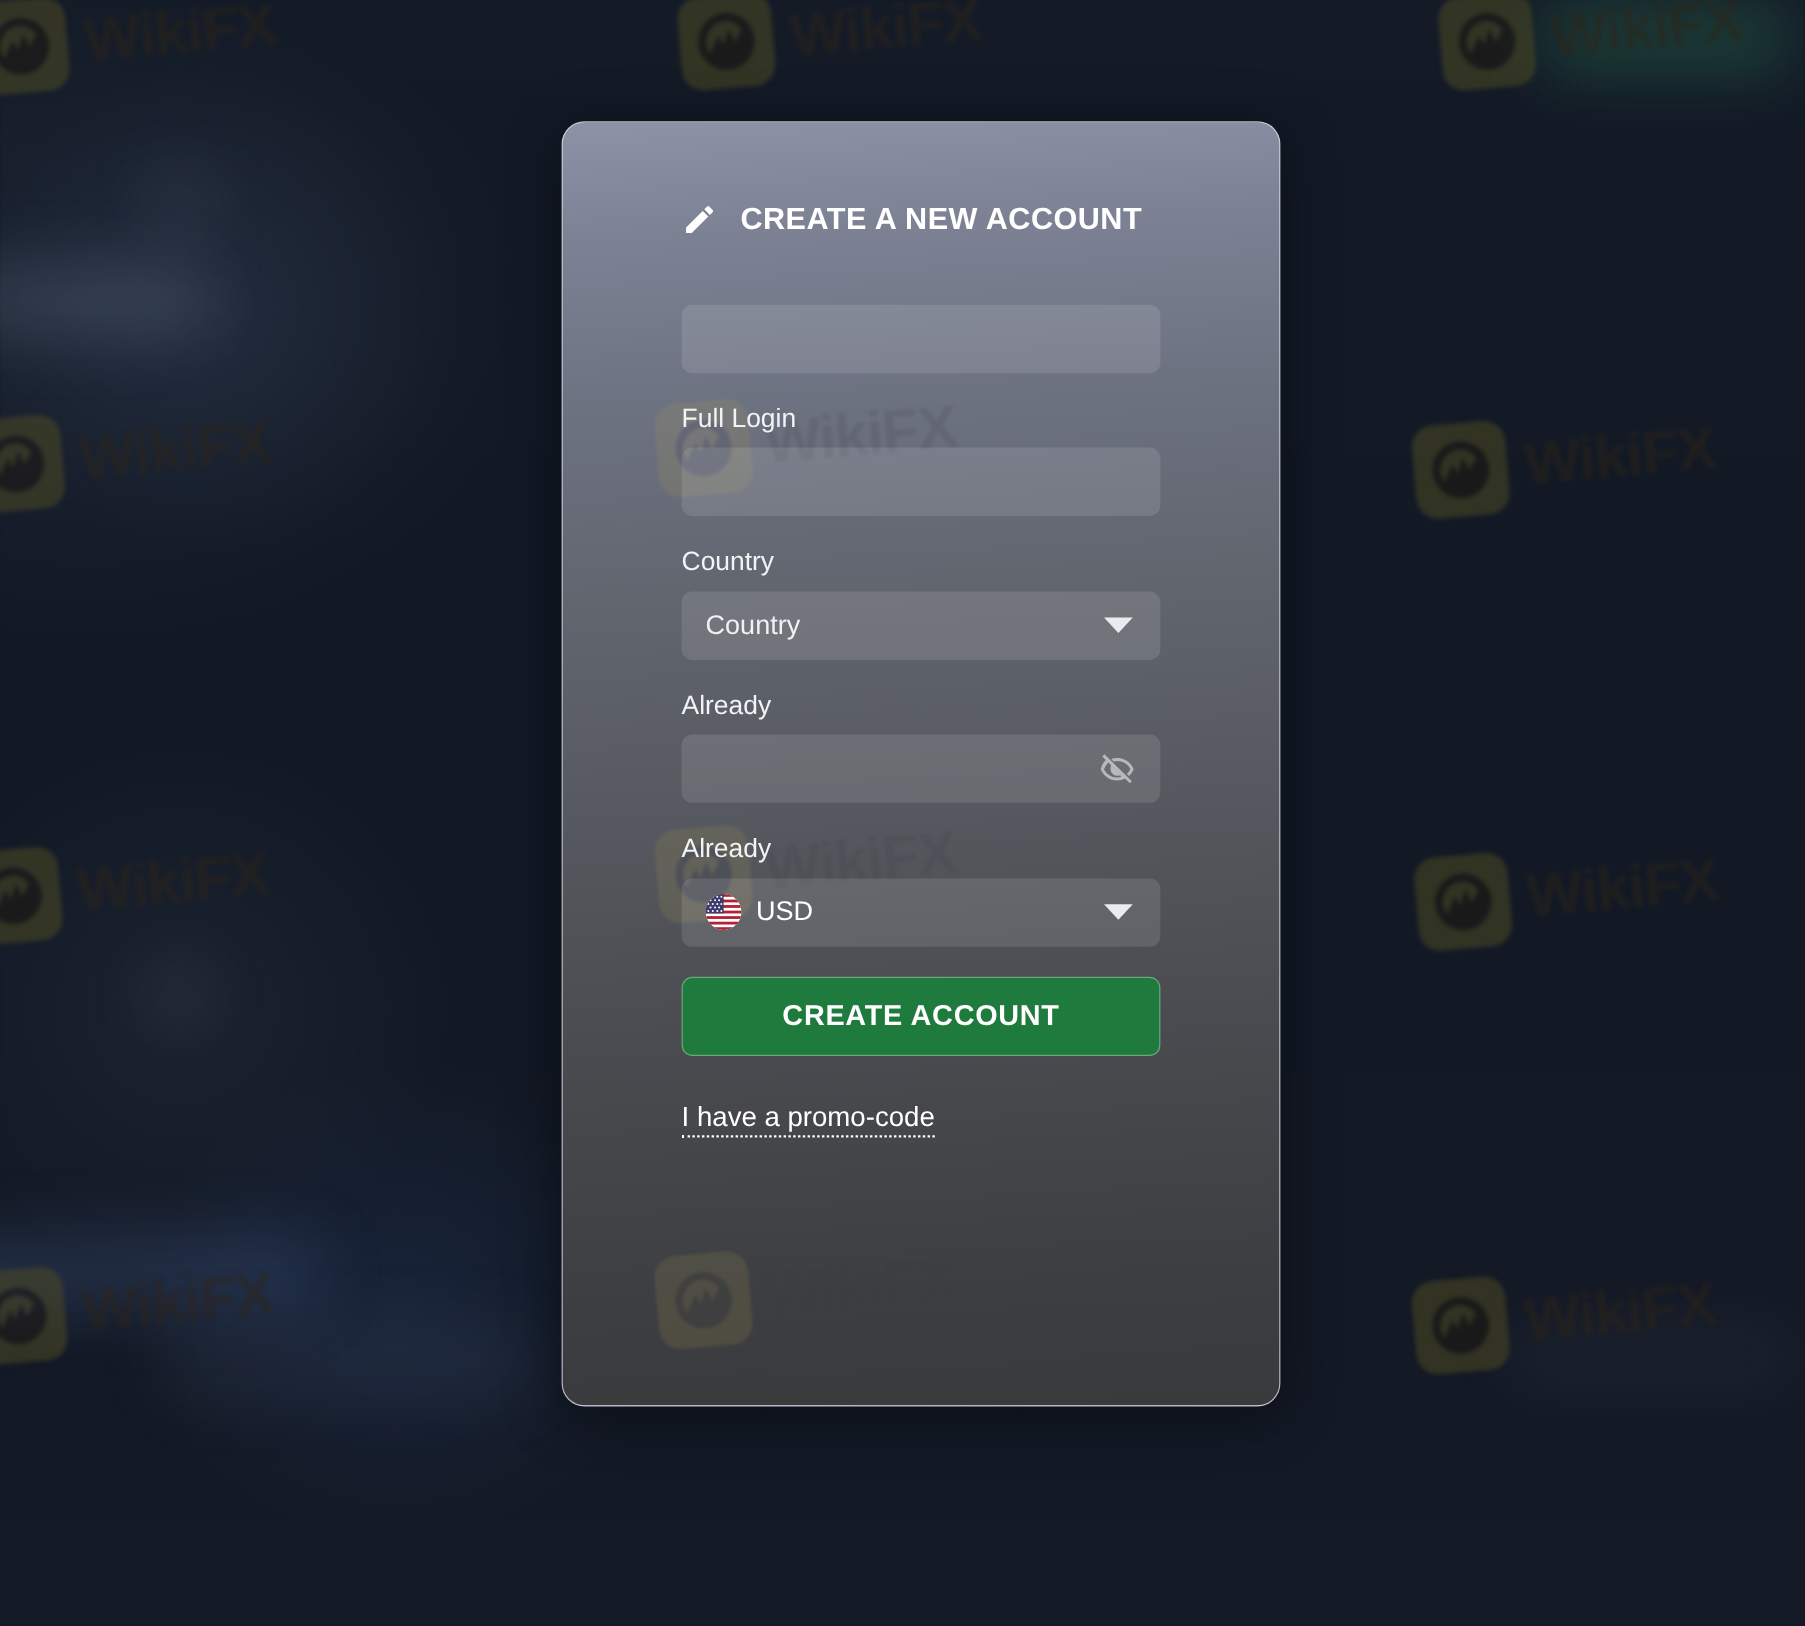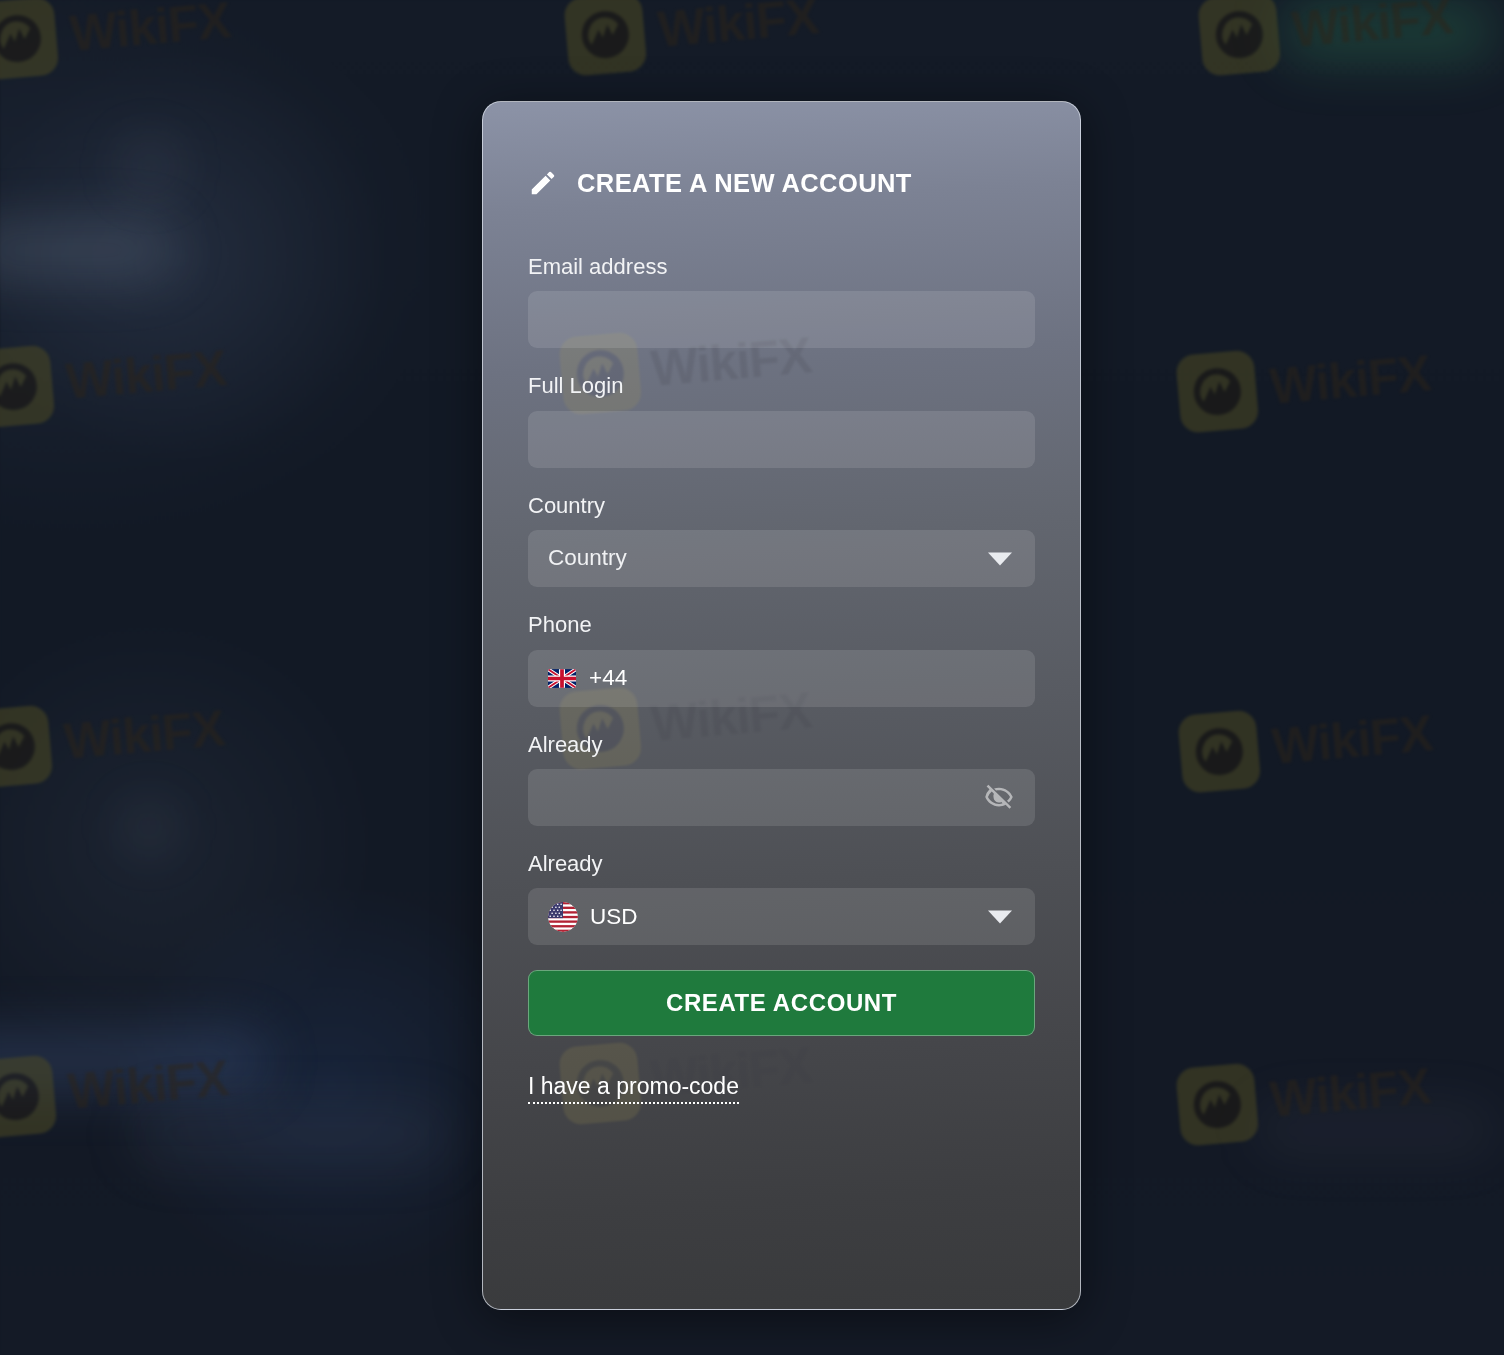--- a/index.html
+++ b/index.html
@@ -65,39 +65,39 @@
     font-size: 50px;
     font-weight: 700;
     color: #2d2418;
     letter-spacing: -1px;
     white-space: nowrap;
   }
 
   
   .card {
     position: absolute;
-    left: 482px;
+    left: 468px;
     top: 101px;
     width: 599px;
-    height: 1209px;
+    height: 1071px;
     border-radius: 19px;
     border: 1px solid rgba(225,230,240,0.72);
     background: linear-gradient(177deg,
         #8c93a7 0%,
         #7c8294 9%,
         #6d7281 22%,
         #62666f 36%,
         #585b62 50%,
         #4e5055 64%,
         #45464a 78%,
         #3d3e41 90%,
         #393a3c 100%);
     box-shadow: 0 8px 48px rgba(0,0,0,0.45);
     overflow: hidden;
-    padding: 0 45px;
+    padding: 0 99px;
   }
 
   
   .card-wm {
     position: absolute;
     display: flex;
     align-items: center;
     gap: 12px;
     opacity: 0.16;
     filter: blur(1.2px);
@@ -365,54 +365,40 @@
   <div class="card-inner">
 
     <div class="card-header">
       <svg class="pencil-icon" viewBox="0 0 24 24">
         <path d="M3 17.25V21h3.75L17.81 9.94l-3.75-3.75L3 17.25zM20.71 7.04a1 1 0 0 0 0-1.41l-2.34-2.34a1 1 0 0 0-1.41 0l-1.83 1.83 3.75 3.75 1.83-1.83z" fill="#ffffff"></path>
       </svg>
       <div class="card-title">CREATE A NEW ACCOUNT</div>
     </div>
 
     <div class="field">
-      <div class="field-label">Email address</div>
       <div class="input-box">
         <span class="input-text"></span>
       </div>
     </div>
 
     <div class="field">
       <div class="field-label">Full Login</div>
       <div class="input-box">
         <span class="input-text"></span>
       </div>
     </div>
 
     <div class="field">
       <div class="field-label">Country</div>
       <div class="input-box">
         <span class="input-text placeholder">Country</span>
         <span class="caret"></span>
       </div>
     </div>
 
-    <div class="field">
-      <div class="field-label">Phone</div>
-      <div class="input-box">
-        <svg class="flag-uk" viewBox="0 0 60 40">
-          <rect width="60" height="40" fill="#012169"></rect>
-          <path d="M0,0 60,40 M60,0 0,40" stroke="#ffffff" stroke-width="8"></path>
-          <path d="M0,0 60,40 M60,0 0,40" stroke="#C8102E" stroke-width="4"></path>
-          <path d="M30,0 V40 M0,20 H60" stroke="#ffffff" stroke-width="13"></path>
-          <path d="M30,0 V40 M0,20 H60" stroke="#C8102E" stroke-width="8"></path>
-        </svg>
-        <span class="input-text">+44</span>
-      </div>
-    </div>
 
     <div class="field">
       <div class="field-label">Already</div>
       <div class="input-box">
         <span class="input-text"></span>
         <svg class="eye-off" viewBox="0 0 24 24">
           <path d="M12 6.5c3.79 0 7.17 2.13 8.82 5.5a9.8 9.8 0 0 1-2.4 3.07l1.42 1.42A11.8 11.8 0 0 0 23 12c-1.73-4.39-6-7.5-11-7.5-1.4 0-2.73.25-3.98.7l1.63 1.63c.76-.21 1.54-.33 2.35-.33zM2.1 3.5 4.4 5.8A11.8 11.8 0 0 0 1 12c1.73 4.39 6 7.5 11 7.5 1.9 0 3.7-.45 5.3-1.25l3.1 3.1 1.4-1.4L3.5 2.1 2.1 3.5zm4.1 4.1 1.7 1.7A4.4 4.4 0 0 0 7.6 12a4.4 4.4 0 0 0 6.3 3.95l.95.95A6.3 6.3 0 0 1 12 17.5c-3.79 0-7.17-2.13-8.82-5.5A9.9 9.9 0 0 1 6.2 7.6z" fill="#ffffff"></path>
         </svg>
       </div>
     </div>

